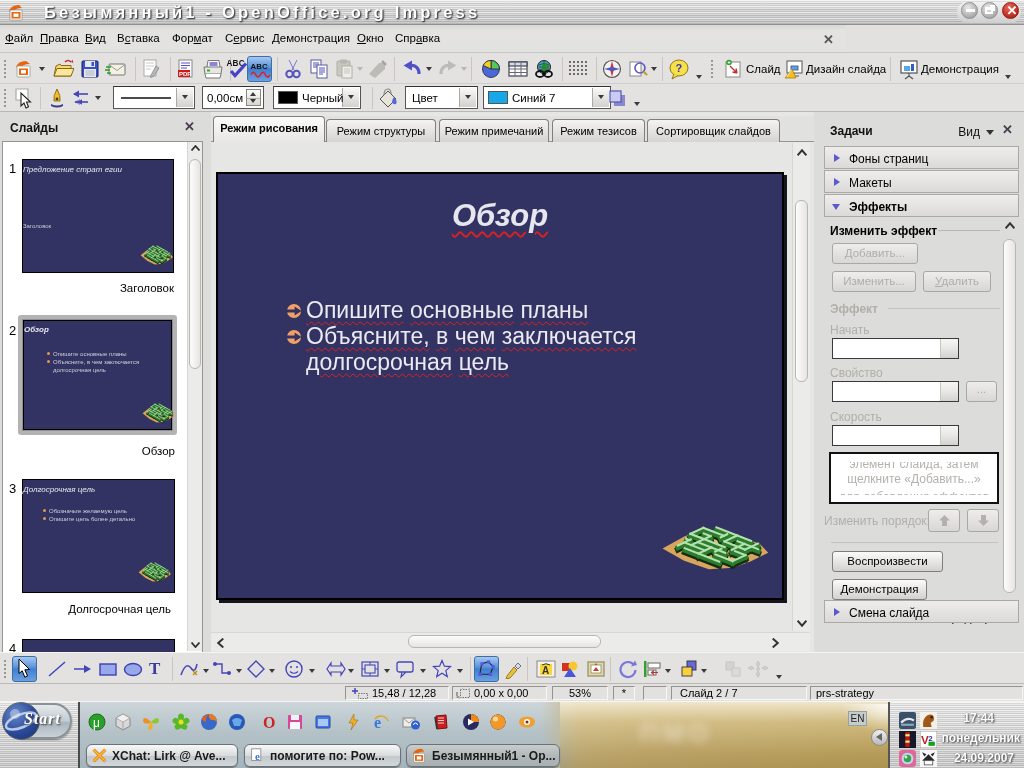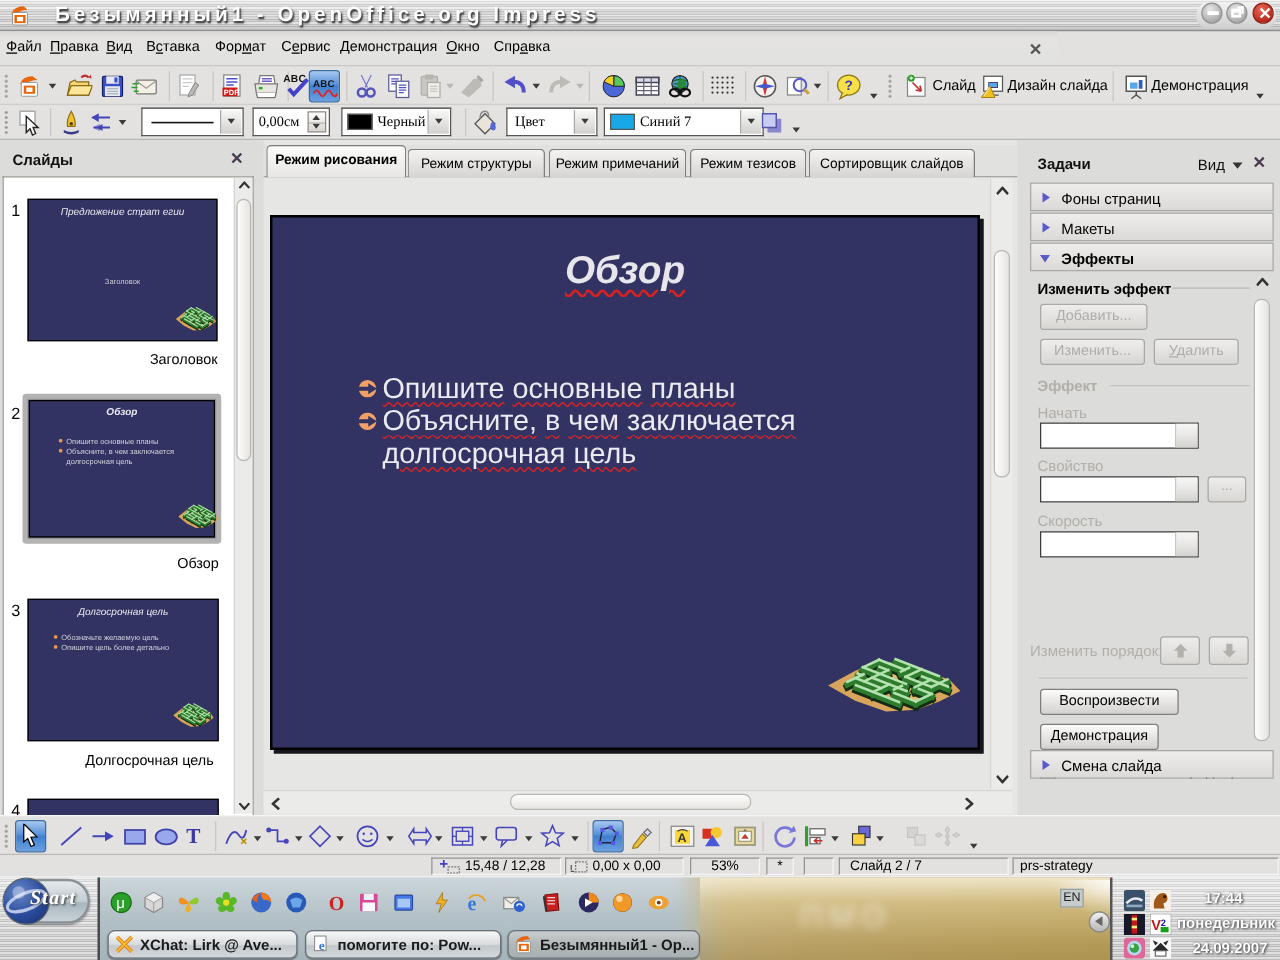--- a/index.html
+++ b/index.html
@@ -34,37 +34,37 @@
 
 #toolbar1 { position:absolute; top:52px; left:0; width:1024px; height:32px; background:#e3e2e1; border-bottom:1px solid #cfcecd; border-top:1px solid #c8c7c6;}
 #toolbar2 { position:absolute; top:84px; left:0; width:1024px; height:28px; background:#e3e2e1; border-bottom:1px solid #b8b7b5; }
 .grip { position:absolute; width:4px; background-image:radial-gradient(circle, #9a978f 1px, transparent 1.2px); background-size:4px 4px; }
 .tsep { position:absolute; width:1px; background:#c9c6bf; }
 .ticn { position:absolute; width:22px; height:22px; }
 .drop { position:absolute; width:0; height:0; border-left:3.5px solid transparent; border-right:3.5px solid transparent; border-top:4px solid #3a3a3a; }
 .combo { position:absolute; background:#fff; border:1px solid #555; border-top-color:#333; box-shadow:0 0 0 1px #fff inset; }
 .combo .carr { position:absolute; right:1px; top:1px; bottom:1px; width:17px; background:linear-gradient(180deg,#f8f8f7,#d2d1ce); border-left:1px solid #aba9a5; }
 .combo .carr:after { content:""; position:absolute; left:5px; top:7px; border-left:3.5px solid transparent; border-right:3.5px solid transparent; border-top:4px solid #3a3a3a; }
-.combo .ctext { position:absolute; left:6px; top:3px; font-size:13px; color:#000;font-family:Liberation Serif, serif; }
+.combo .ctext { position:absolute; left:6px; top:3px; font-size:13px; color:#000; }
 
 
 .tbtxt { position:absolute; top:10px; font-size:11.5px; color:#000; }
 
 
 #mainarea { position:absolute; top:112px; left:0; width:1024px; height:540px; background:#dcdcda; overflow:hidden; }
 
 
 #leftpanel { position:absolute; left:0; top:0; width:205px; height:540px; background:#dcdcda; }
 #lp-head { position:absolute; left:0; top:3px; width:205px; height:26px; }
 #lp-head .t { position:absolute; left:10px; top:6px; font-weight:bold; font-size:12px; color:#111; }
 #lp-head .x { position:absolute; right:10px; top:4px; font-weight:bold; font-size:13px; color:#4a3a50; }
 #lp-list { position:absolute; left:2px; top:29px; width:201px; height:511px; background:#fff; border:1px solid #96958f; border-bottom:none; overflow:hidden; }
 .thumbnum { position:absolute; font-size:13px; color:#000; }
 .thumb { position:absolute; background:#333363; border:1px solid #000; }
-.thumb .tt { position:absolute; width:100%; text-align:center; font-style:italic; color:#e8e8ee; }
+.thumb .tt { position:absolute; width:100%; font-style:italic; color:#e8e8ee; }
 .sel-frame { position:absolute; border:4px solid #b4b2b2; border-radius:3px; background:#8f8f8f; }
 .slname { position:absolute; font-size:11.5px; color:#000; }
 
 
 .thumb .tt { left:0; }
 .minibul { position:absolute; font-size:6px; line-height:8px; color:#d0d0dc; white-space:nowrap; }
 .minibul i { display:inline-block; width:3px; height:3px; background:#e8954f; border-radius:50%; margin-right:3px; vertical-align:1px; }
 .lpsb { position:absolute; right:0px; top:0px; width:15px; height:509px; background:#ebebe9; border-left:1px solid #d5d4d2; }
 .lpsb-arr { position:absolute; left:3px; }
 .lpsb-thumb { position:absolute; left:1px; top:17px; width:12px; height:210px; background:linear-gradient(90deg,#fdfdfd,#e6e4e0); border:1px solid #b9b6b0; border-radius:6px; }
@@ -668,20 +668,29 @@
         <div style="position:absolute;left:6px;top:149px;font-size:12px;color:#b2afa9;">Свойство</div>
         <div class="dcombo" style="left:8px;top:164px;width:127px;height:21px;">
             <span></span>
           </div>
         <div class="btn3d dis" style="left:142px;top:164px;width:31px;height:21px;padding-top:1px;">...</div>
         <div style="position:absolute;left:6px;top:193px;font-size:12px;color:#b2afa9;">Скорость</div>
         <div class="dcombo" style="left:8px;top:208px;width:127px;height:21px;">
             <span></span>
           </div>
 
+        <div style="position:absolute;left:5px;top:235px;width:170px;height:52px;background:#fff;border:2px solid #111;">
+          <div style="position:absolute;left:0;top:8px;height:8px;width:100%;overflow:hidden;">
+              <div style="margin-top:-5px;text-align:center;font-size:12px;color:#b4b1ad;">элемент слайда, затем</div>
+            </div>
+          <div style="position:absolute;left:0;top:18px;width:100%;text-align:center;font-size:12px;color:#b4b1ad;">щелкните «Добавить...»</div>
+          <div style="position:absolute;left:0;top:36px;height:5px;width:100%;overflow:hidden;">
+              <div style="text-align:center;font-size:12px;color:#b4b1ad;">для добавления эффектов</div>
+            </div>
+        </div>
 
         <div style="position:absolute;left:0px;top:297px;font-size:12px;color:#b2afa9;">Изменить порядок:</div>
         <div class="btn3d dis" style="left:104px;top:292px;width:32px;height:23px;">
           <svg width="13" height="13" viewBox="0 0 13 13" style="margin-top:4px;">
               <path d="M6.5 1 L12 6.5 L9 6.5 L9 12 L4 12 L4 6.5 L1 6.5 Z" fill="#b4b1ac"></path>
             </svg>
         </div>
         <div class="btn3d dis" style="left:143px;top:292px;width:32px;height:23px;">
           <svg width="13" height="13" viewBox="0 0 13 13" style="margin-top:4px;transform:rotate(180deg);">
               <path d="M6.5 1 L12 6.5 L9 6.5 L9 12 L4 12 L4 6.5 L1 6.5 Z" fill="#b4b1ac"></path>

